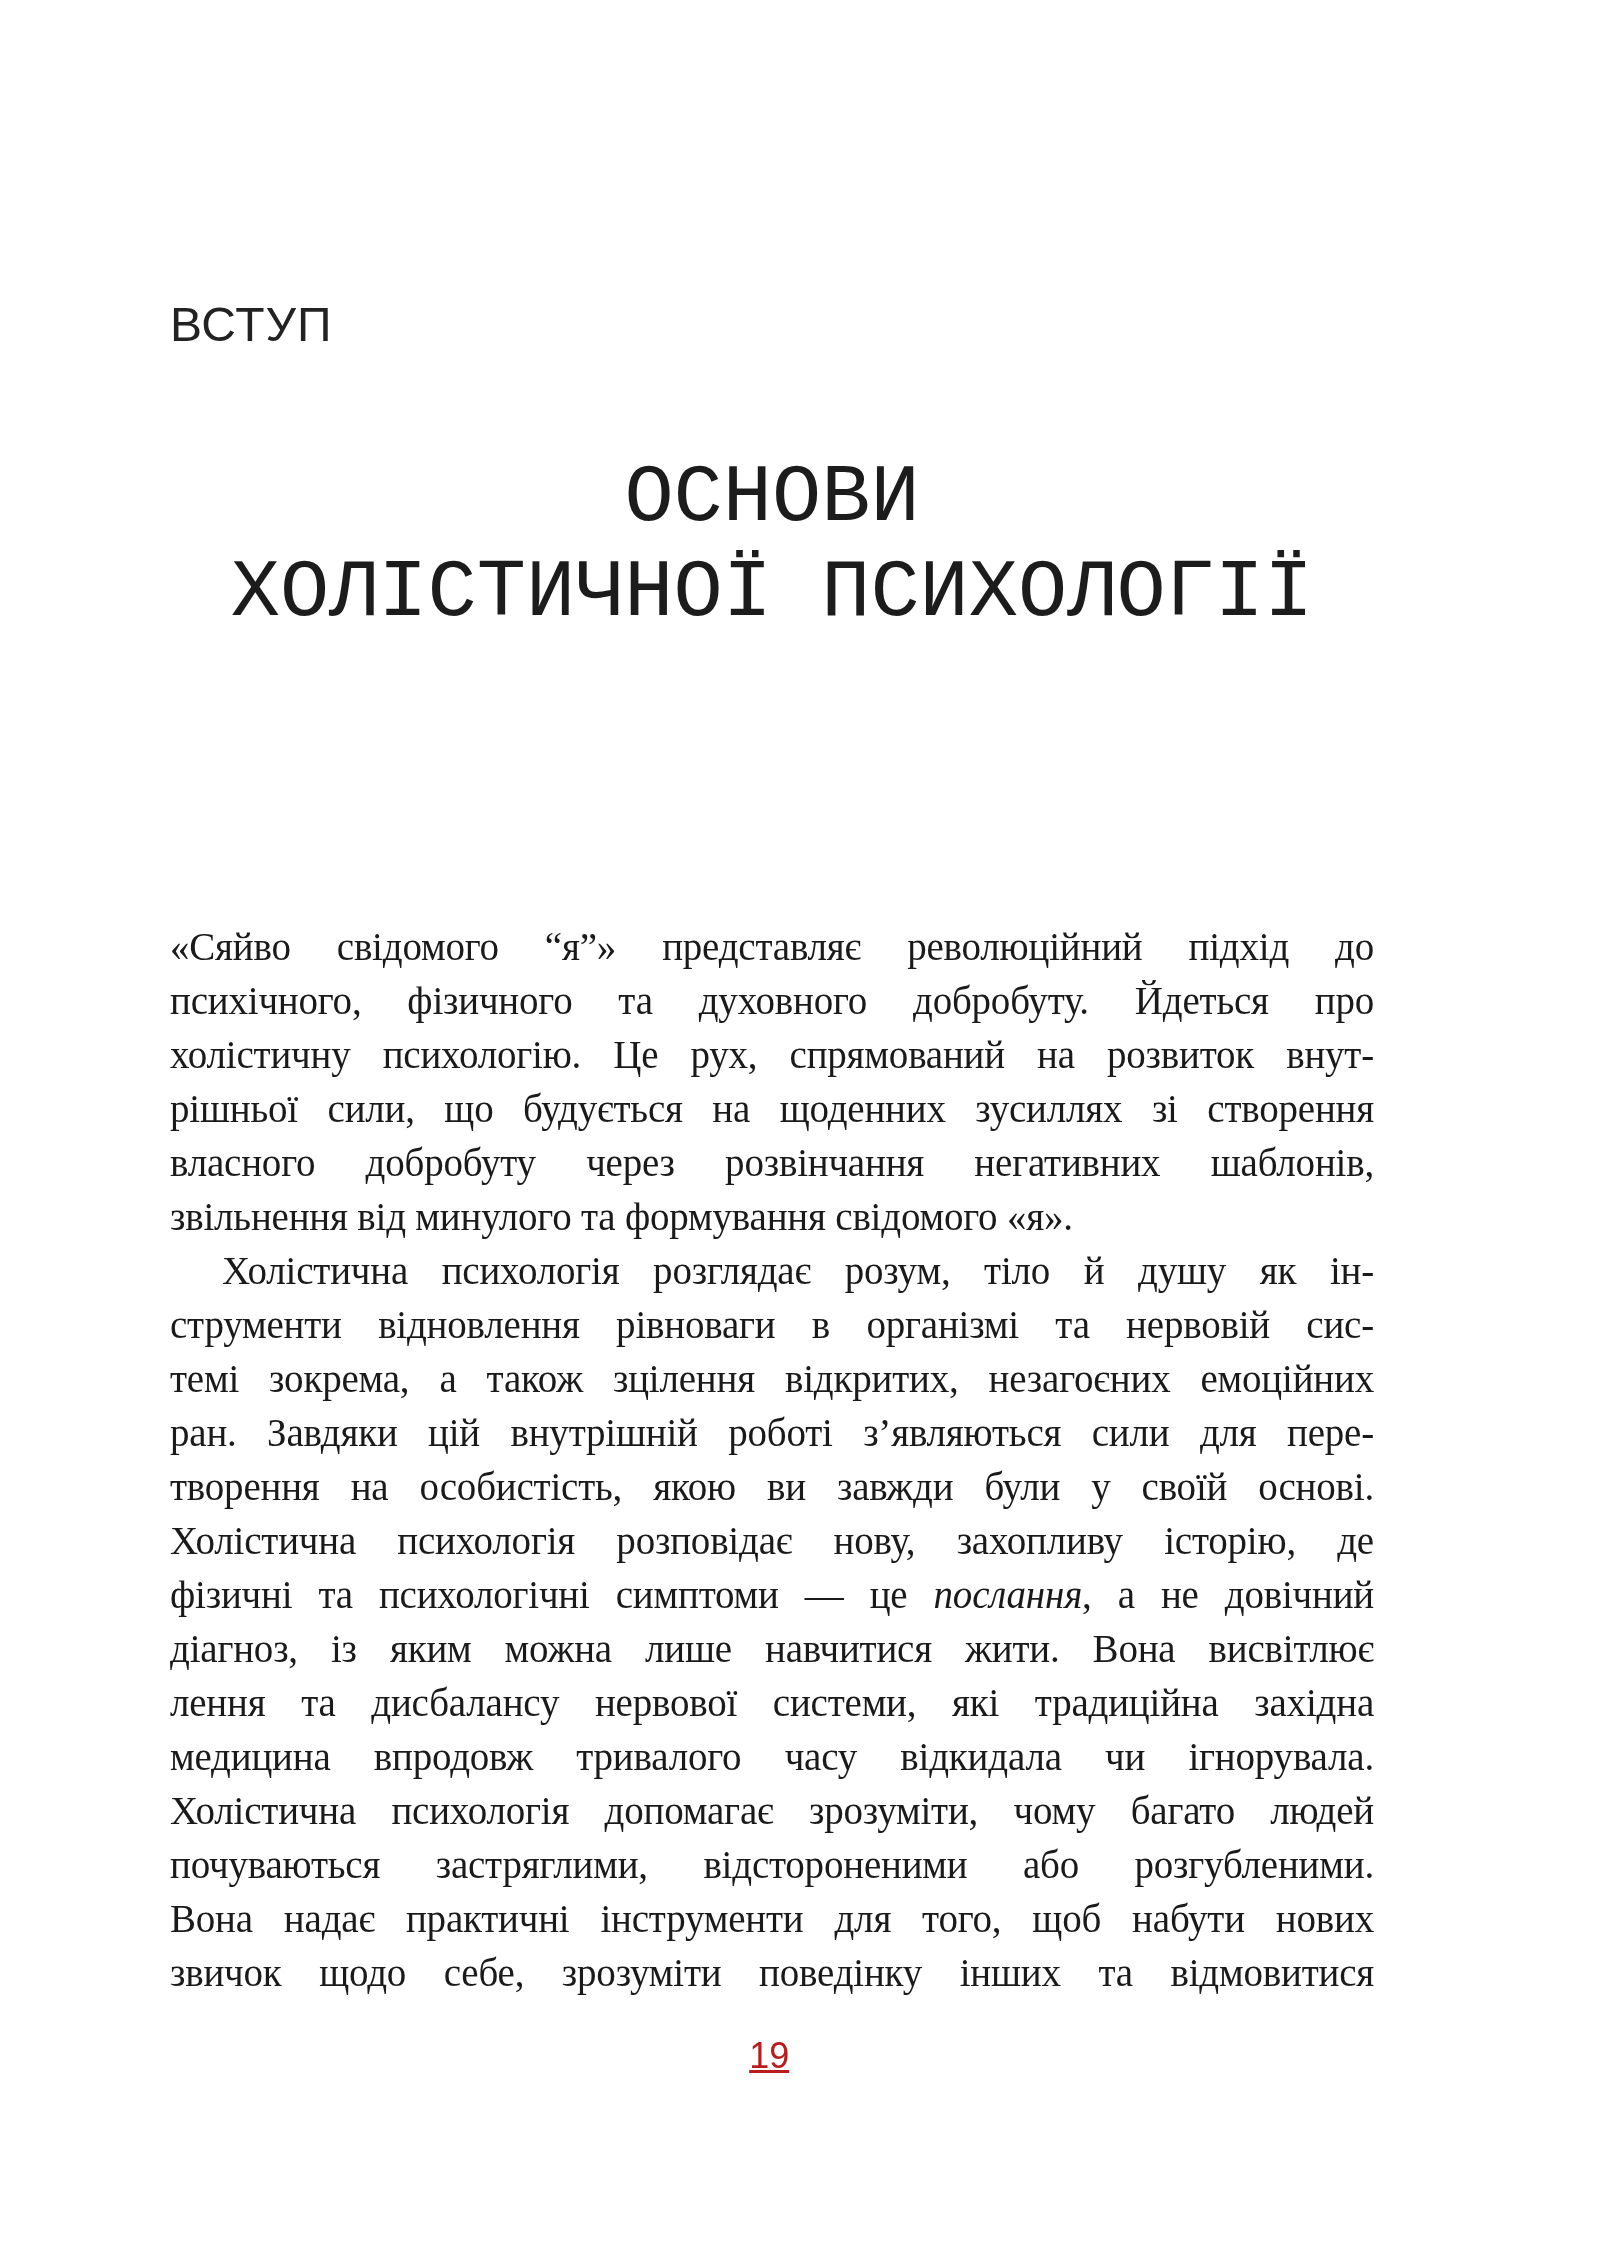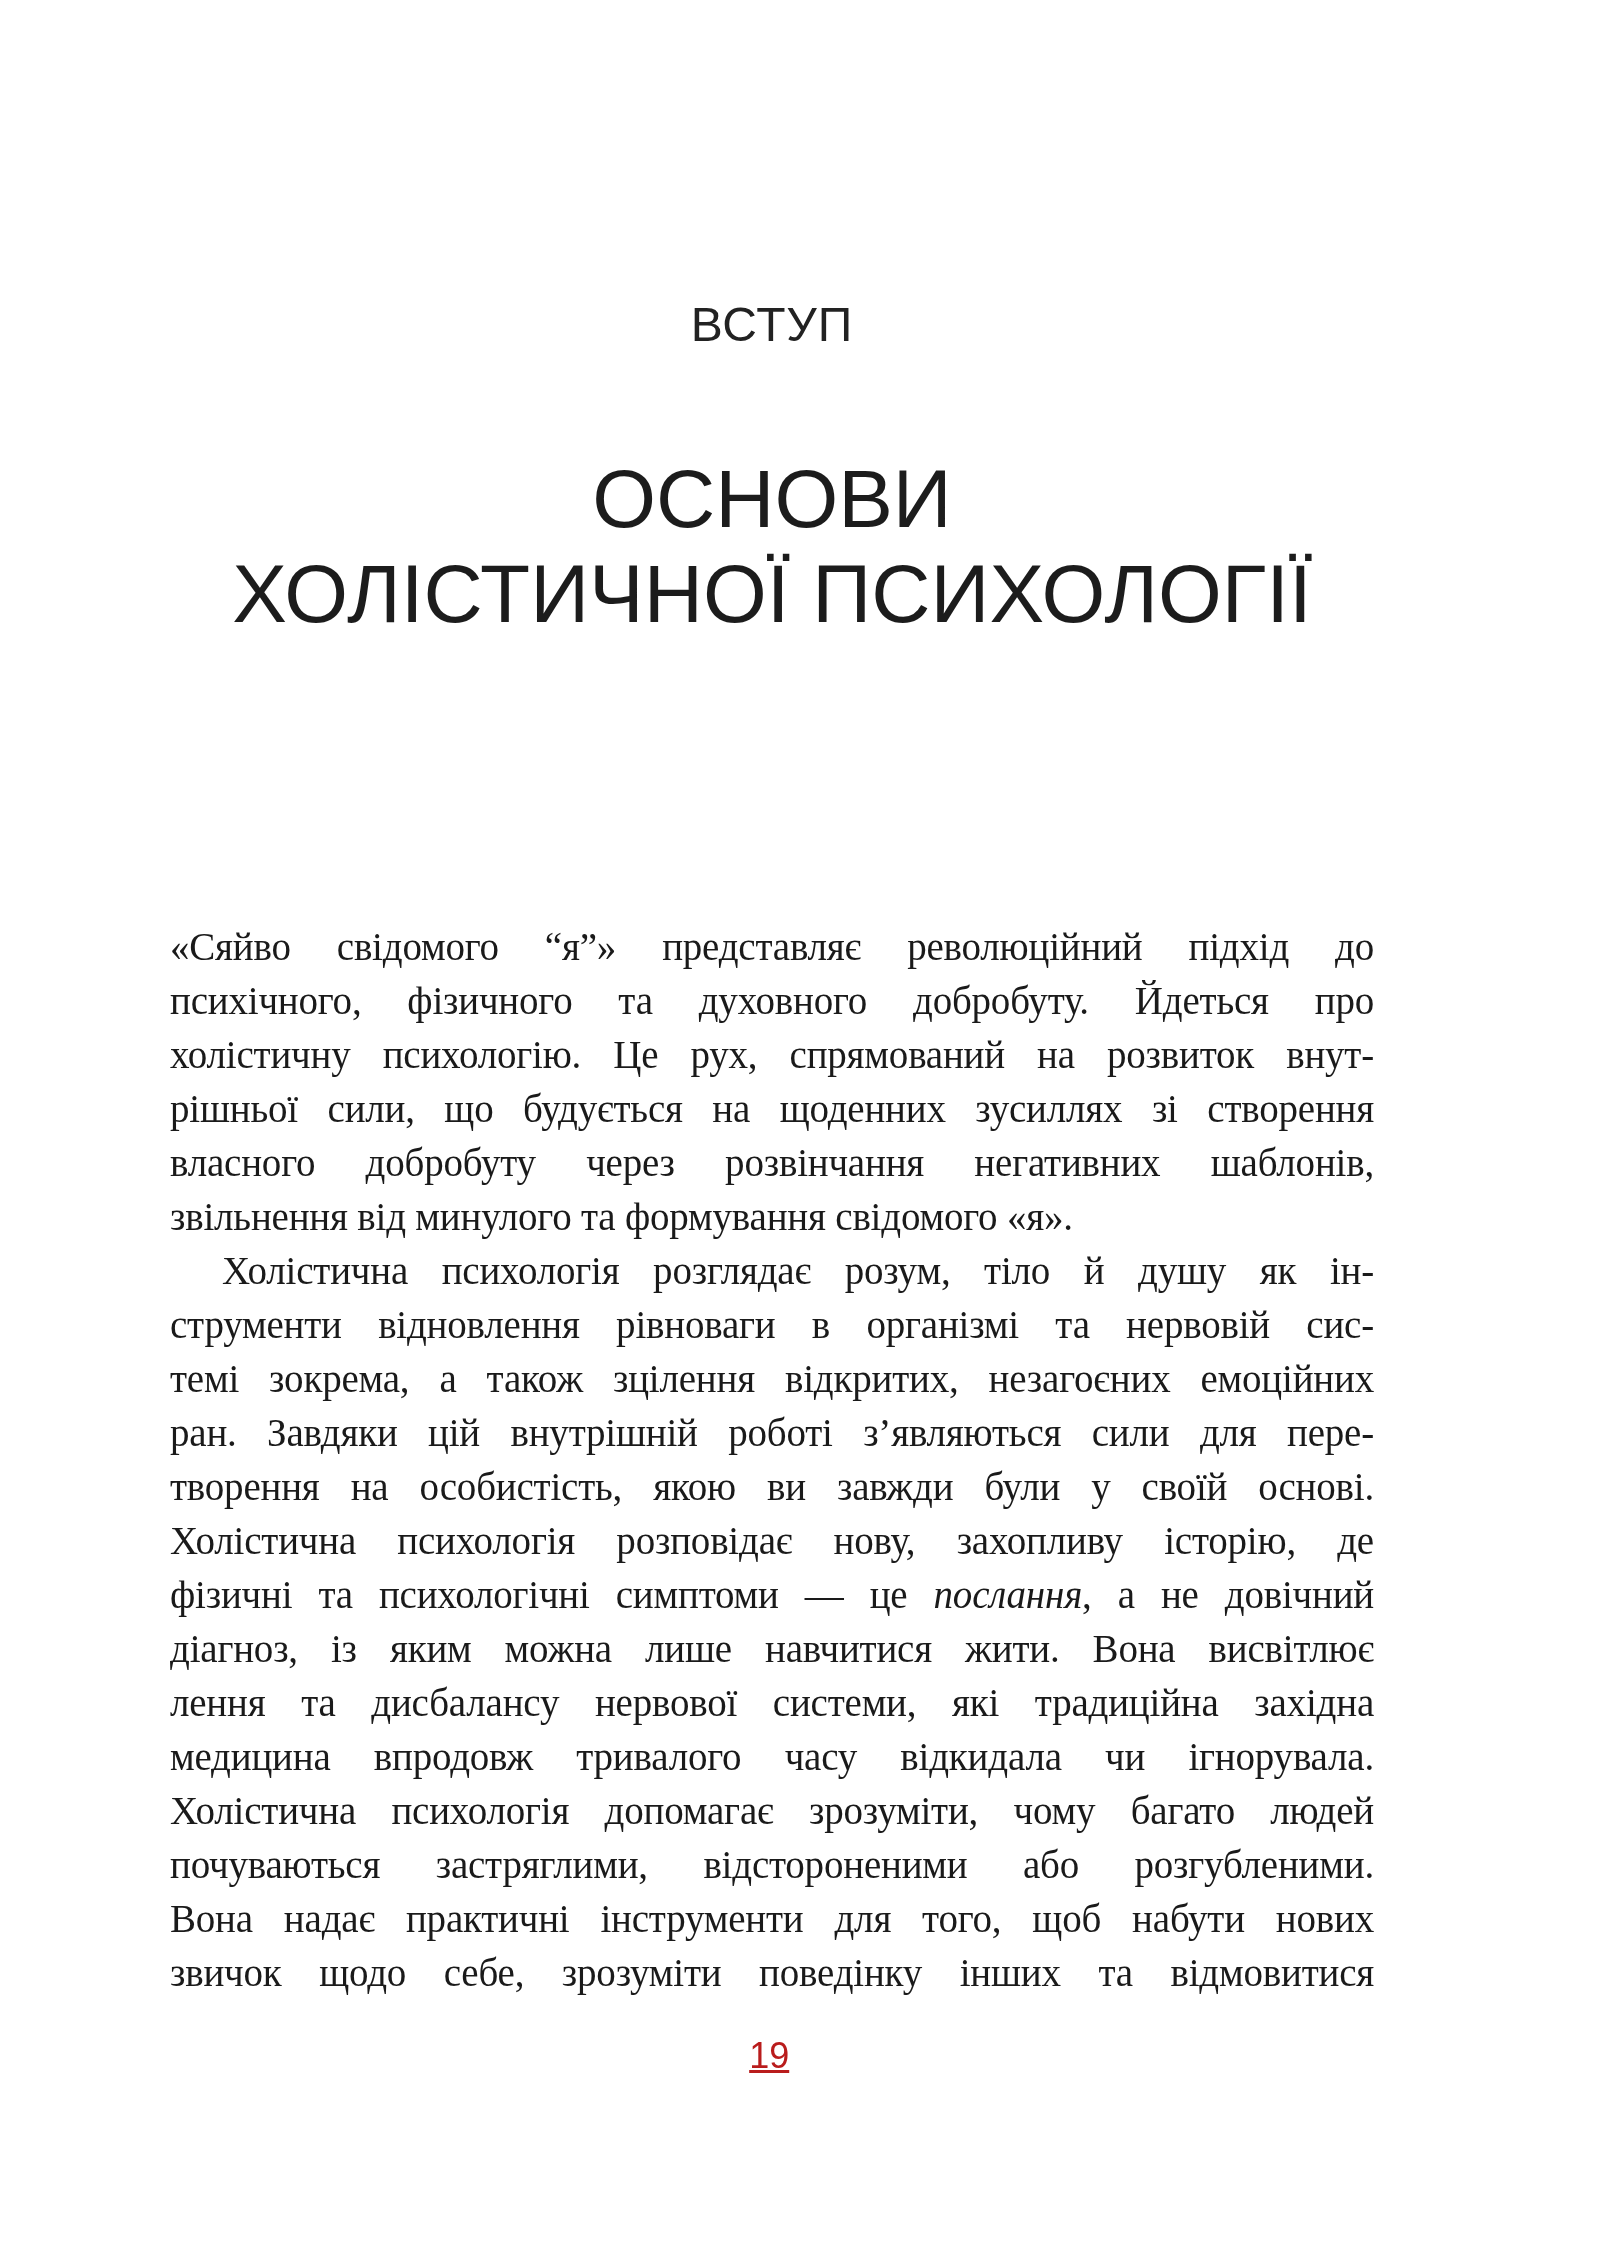--- a/index.html
+++ b/index.html
@@ -19,36 +19,35 @@
     inset: 0;
     background: #ffffff;
     color: #1a1a1a;
     overflow: hidden;
   }
   .kicker {
     position: absolute;
     top: 301px;
     left: 170px;
     width: 1204px;
-    text-align: center;
     font-family: "Liberation Sans", sans-serif;
     font-size: 48px;
     line-height: 48px;
     letter-spacing: 0.9px;
     font-weight: 400;
     color: #222222;
   }
   .title {
     position: absolute;
     top: 451px;
     left: 170px;
     width: 1204px;
     margin: 0;
     text-align: center;
-    font-family: Liberation Sans, sans-serif;
+    font-family: Liberation Mono, monospace;
     font-weight: 400;
     font-size: 82px;
     line-height: 95px;
     letter-spacing: 0;
     color: #1c1c1c;
   }
   .body-text {
     position: absolute;
     top: 879px;
     left: 170px;

